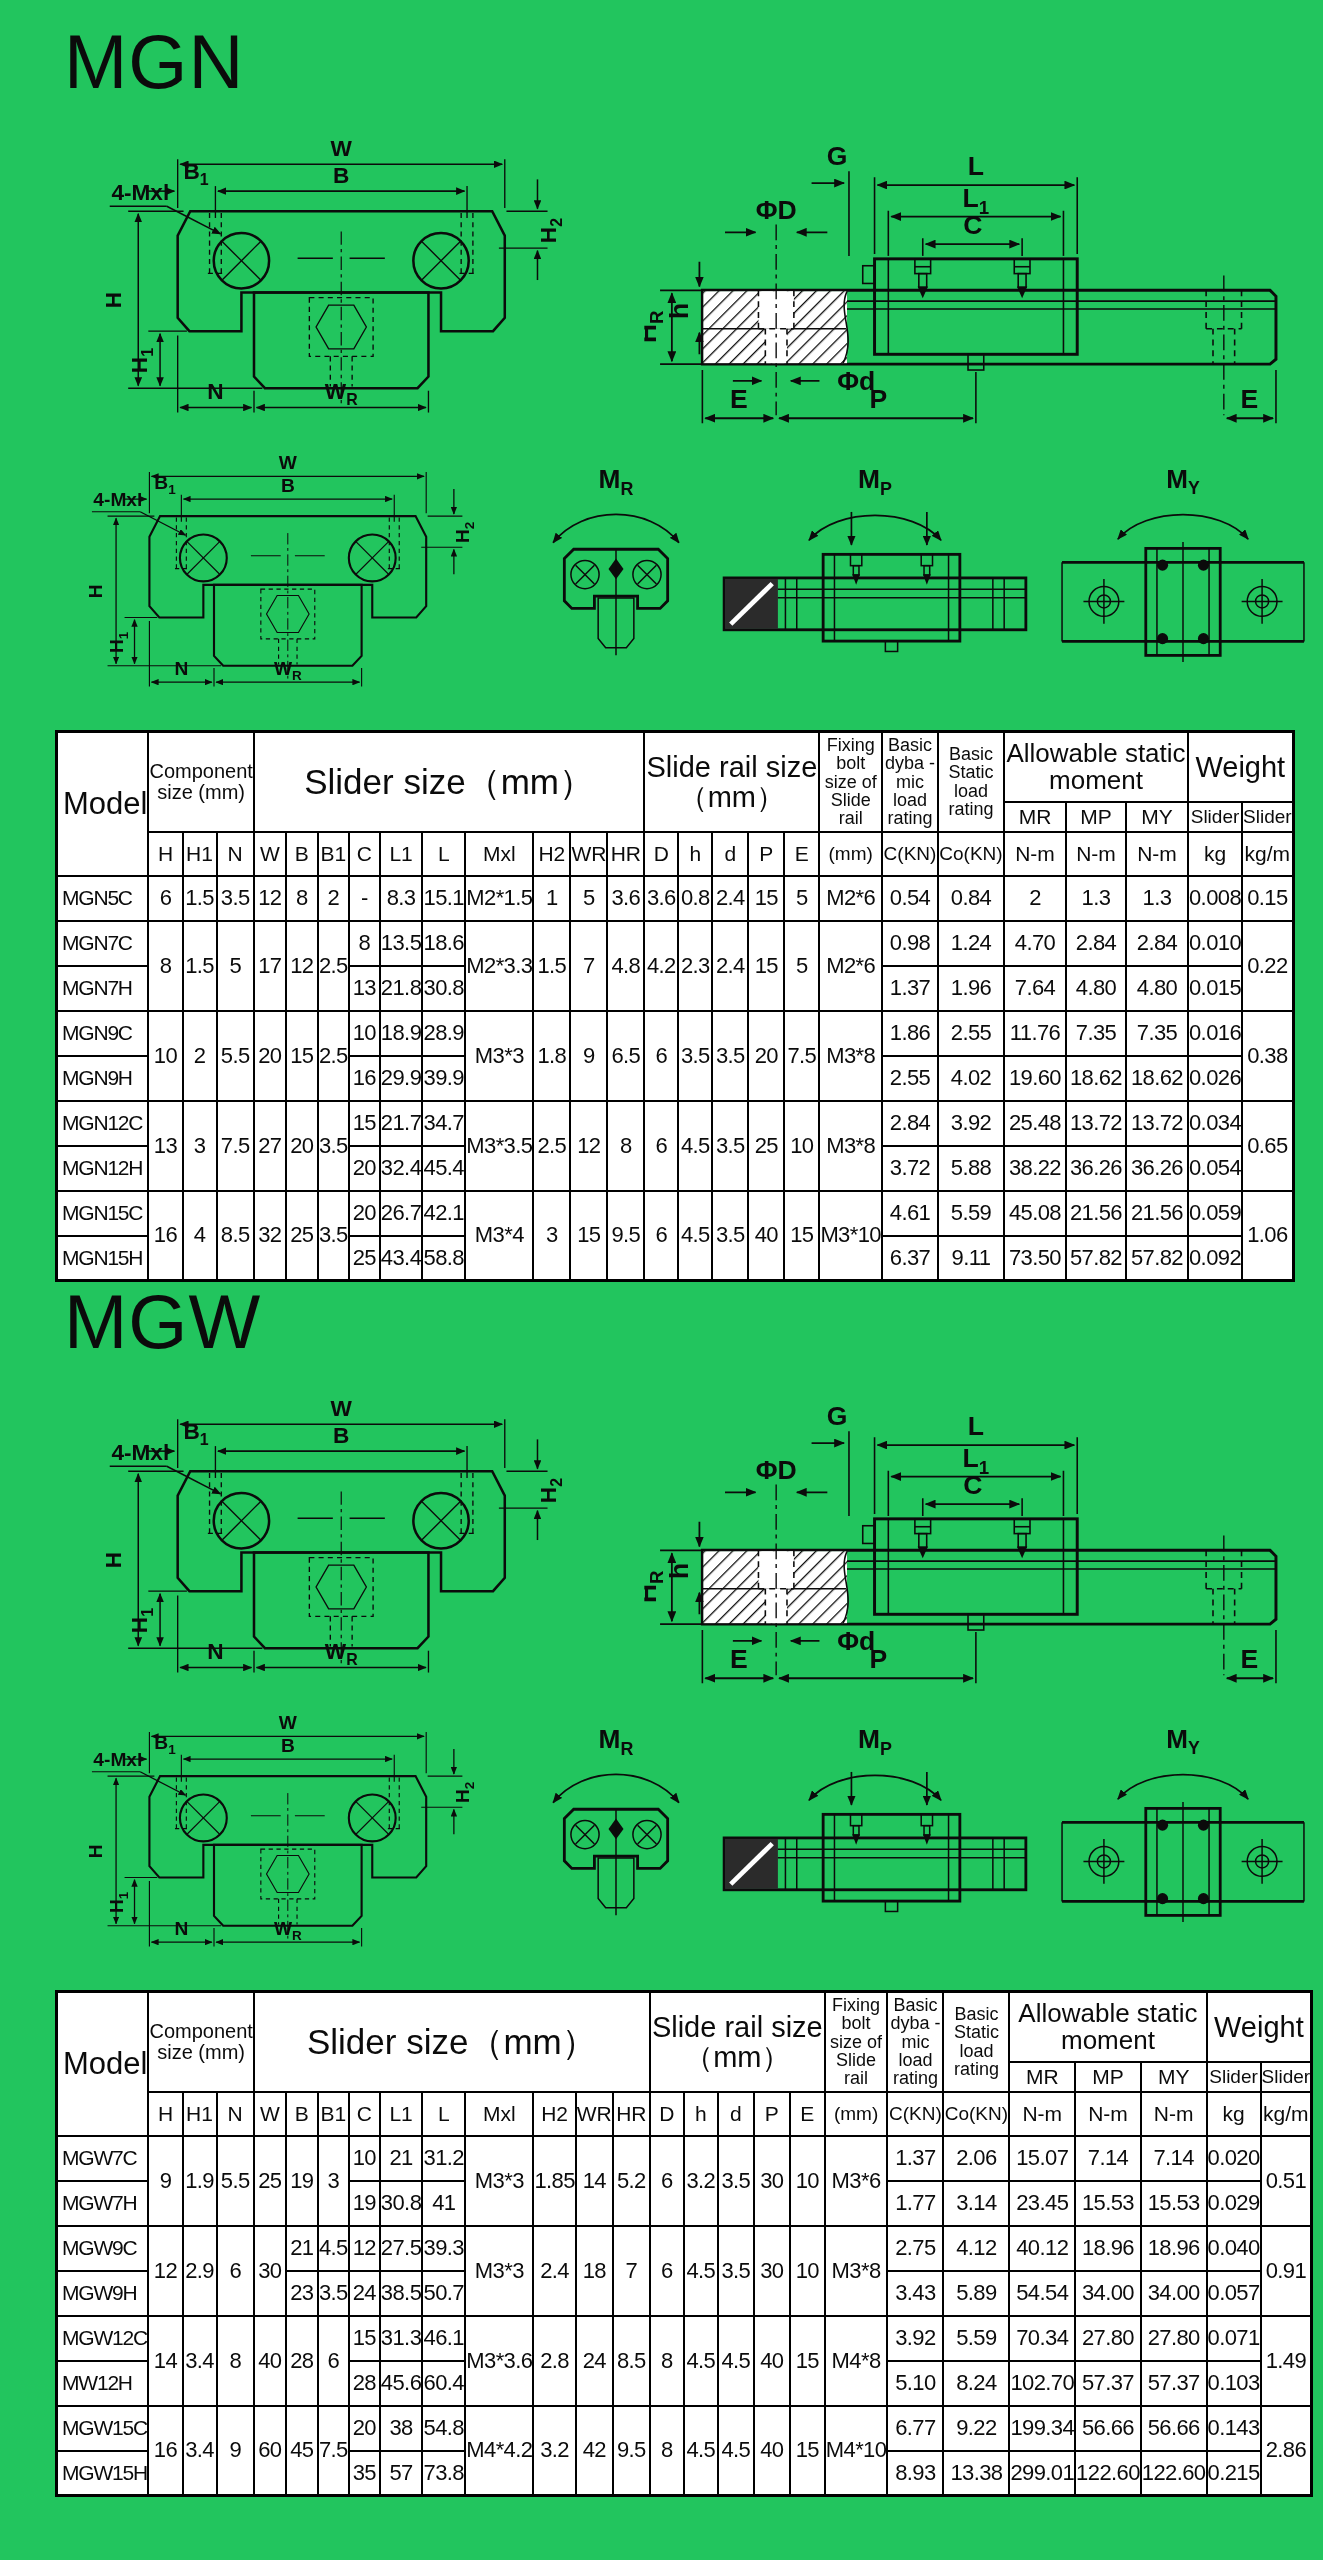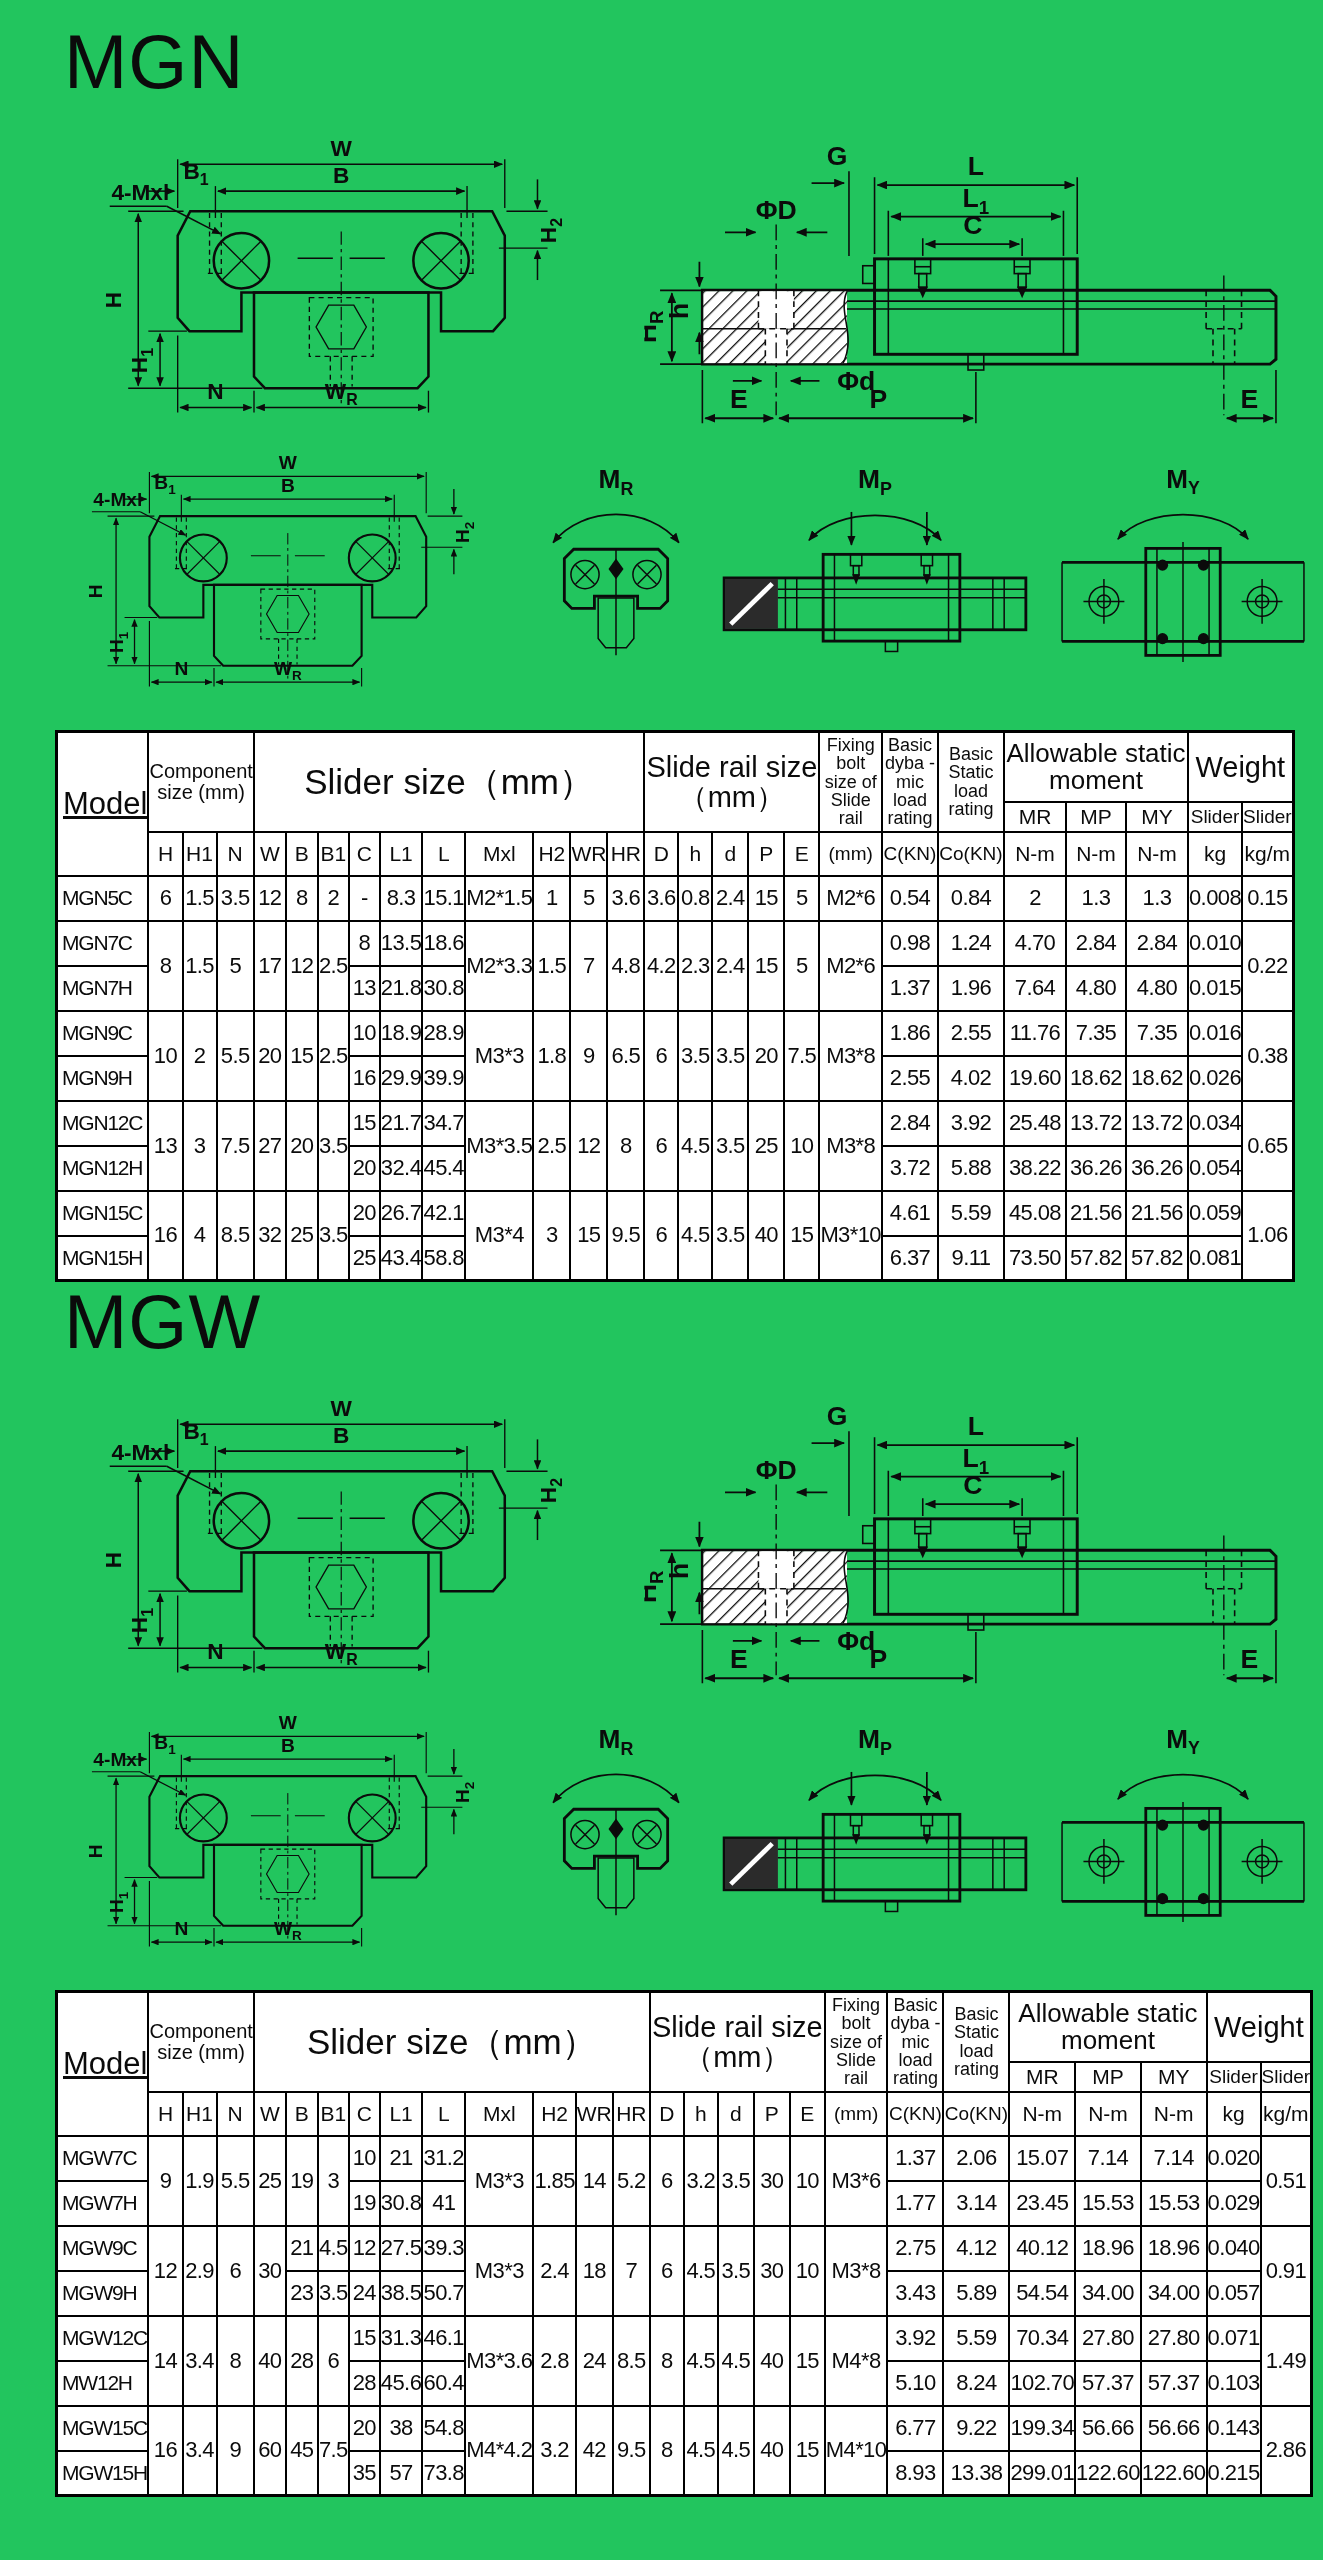--- a/index.html
+++ b/index.html
@@ -26,21 +26,21 @@
     border:2px solid #000;text-align:center;vertical-align:middle;
     padding:0;overflow:hidden;white-space:nowrap;font-weight:400;color:#0b0b0b;
   }
   .spec th{white-space:normal;font-size:21px;line-height:1.04;}
   .spec td{font-size:22px;letter-spacing:-0.6px;}
   .spec thead tr:nth-child(1){height:70px;}
   .spec thead tr:nth-child(2){height:30px;}
   .spec thead tr:nth-child(3){height:44px;}
   .spec tbody tr{height:45px;}
   .spec .model{text-align:left;padding-left:4px;font-size:21px;letter-spacing:-1.2px;}
-  .spec .hm{font-size:31px;text-align:left;padding-left:5px;font-weight:400;text-decoration:underline;}
+  .spec .hm{font-size:31px;text-align:left;padding-left:5px;font-weight:400;}
   .spec .hxl{font-size:35px;}
   .spec .hlg{font-size:29px;}
   .spec .hmd{font-size:26px;}
   .spec .hsm{font-size:20px;}
   .spec .hxs{font-size:18px;line-height:1.02;}
   .spec .hss{font-size:19px;}
   
   svg .ln{stroke:#0b0b0b;fill:none;stroke-width:3;stroke-linejoin:miter;}
   svg .tn{stroke:#0b0b0b;fill:none;stroke-width:1.6;}
   svg .dim{stroke:#0b0b0b;fill:none;stroke-width:1.8;}
@@ -587,21 +587,21 @@
           <tr>
             <td class="model">MGN15H</td>
             <td>25</td>
             <td>43.4</td>
             <td>58.8</td>
             <td>6.37</td>
             <td>9.11</td>
             <td>73.50</td>
             <td>57.82</td>
             <td>57.82</td>
-            <td>0.081</td>
+            <td>0.092</td>
           </tr>
         </tbody>
       </table>
   </section>
 
   <section class="sec2">
     <h1 class="title">MGW</h1>
     <div class="drow r1">
       <svg viewBox="0 0 620 360" width="520" height="302">
           <use href="#sym-xsec"></use>

